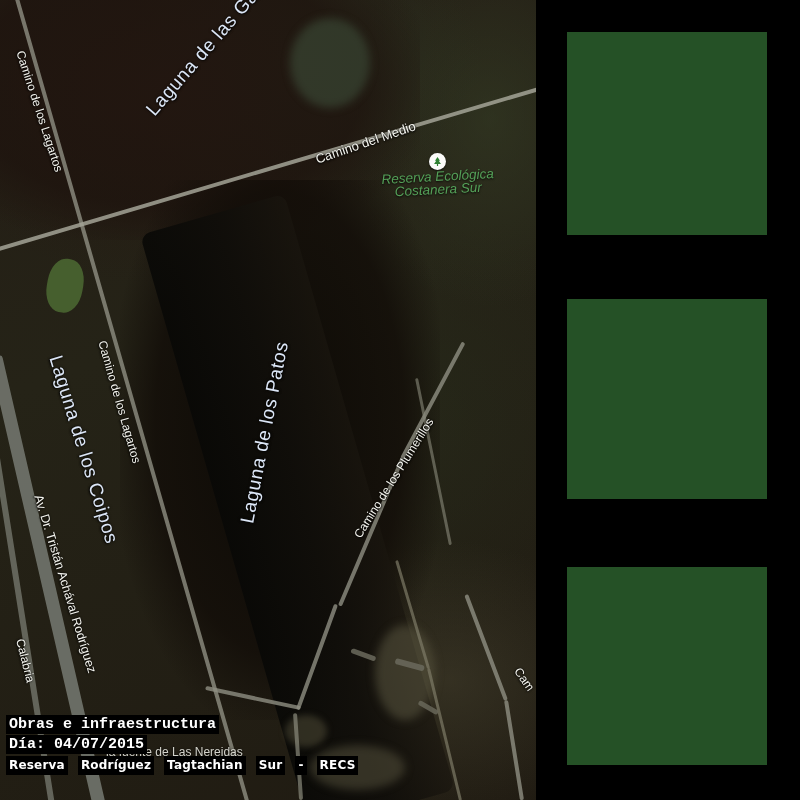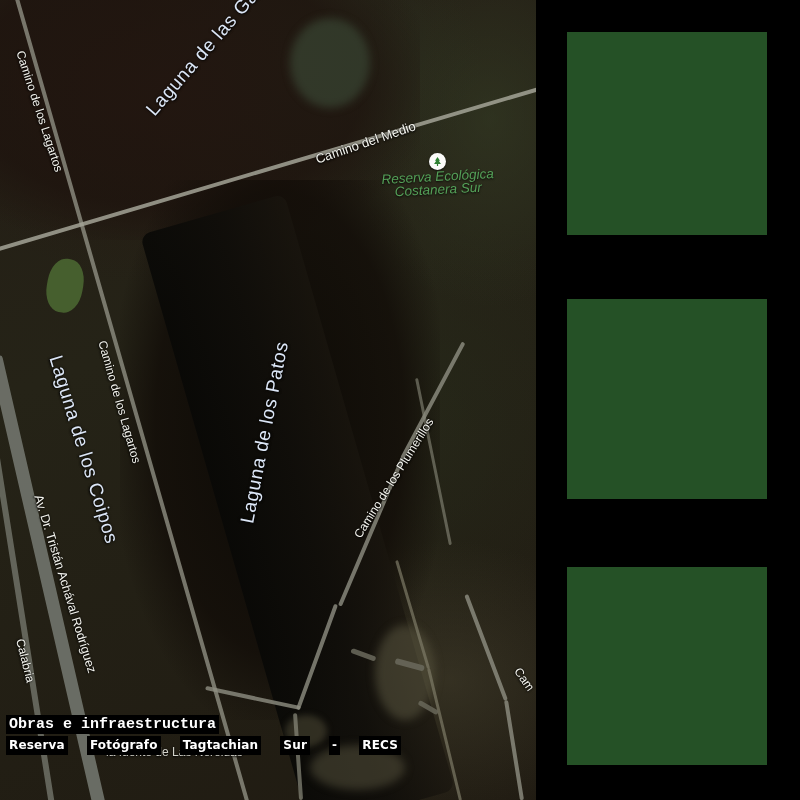--- a/index.html
+++ b/index.html
@@ -31,21 +31,21 @@
   .faint{opacity:.92;}
   
   #panel{position:absolute;left:536px;top:0;width:264px;height:800px;background:#000;}
   .ph{position:absolute;left:31px;width:200px;background:#255126;}
   
   #caption{position:absolute;left:6px;top:716px;z-index:50;
            font-family:"Liberation Mono","DejaVu Sans Mono",monospace;font-weight:bold;color:#fff;}
   .capline{font-size:15px;line-height:17px;margin-bottom:3px;white-space:nowrap;}
   .capline .solid{background:#000;padding:1px 3px;}
   #caption .small{font-family:"DejaVu Sans",sans-serif;font-size:12px;letter-spacing:.2px;}
-  .chip{display:inline-block;background:#000;padding:1px 3px;margin-right:19px;}
+  .chip{display:inline-block;background:#000;padding:1px 3px;margin-right:10px;}
 </style>
 </head>
 <body>
 
 <div id="screen">
 
   <div id="map">
 
     <div class="blob" style="left:-40px;top:-40px;width:460px;height:280px;
                 background:radial-gradient(ellipse at 45% 45%, rgba(34,22,16,.95), rgba(30,20,14,.8) 55%, transparent 78%);"></div>
@@ -108,16 +108,19 @@
   <div id="panel">
     <div class="ph" style="top:32px;height:203px;"></div>
     <div class="ph" style="top:299px;height:200px;"></div>
     <div class="ph" style="top:567px;height:198px;"></div>
   </div>
 
   <div id="caption">
     <div class="capline">
       <span class="solid">Obras e infraestructura</span>
     </div>
-    <div class="capline small"><span class="chip">Reserva</span><span class="chip">Fotógrafo</span><span class="chip">Tagtachian</span><span class="chip">Sur</span><span class="chip">-</span><span class="chip">RECS</span></div>
+    <div class="capline">
+      <span class="solid">Día: 04/07/2015</span>
+    </div>
+    <div class="capline small"><span class="chip">Reserva</span><span class="chip">Rodríguez</span><span class="chip">Tagtachian</span><span class="chip">Sur</span><span class="chip">-</span><span class="chip">RECS</span></div>
   </div>
 
 </div>
 
 </body></html>

